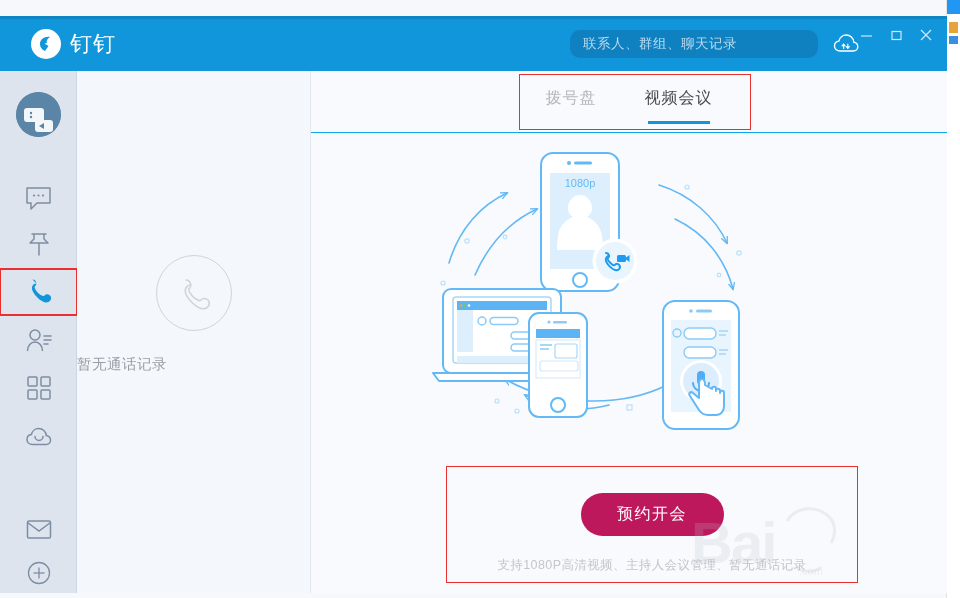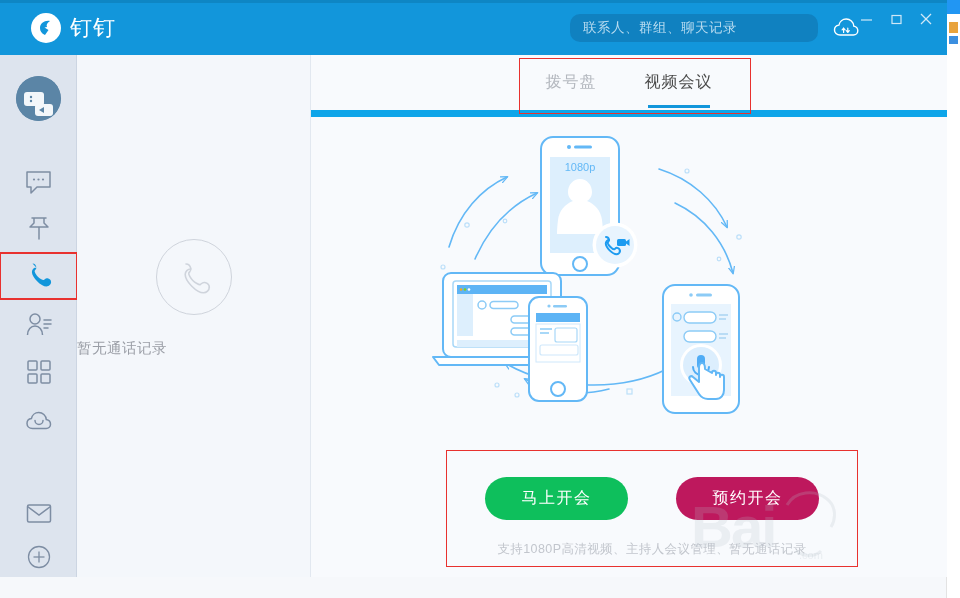--- a/index.html
+++ b/index.html
@@ -40,21 +40,21 @@
   }
   .behind-strip .bs-blue2 {
     position: absolute; top: 36px; left: 2px;
     width: 9px; height: 8px;
     background: #3b8fe0;
   }
 
   
   .window {
     position: absolute;
-    top: 0; left: 0;
+    top: 16px; left: 0;
     width: 947px;
     height: 577px;
     background: #f6f8fb;
     overflow: hidden;
   }
 
   .titlebar {
     position: relative;
     height: 55px;
     background: #1296db;
@@ -216,21 +216,21 @@
   .main {
     flex: 1;
     height: 543px;
     background: #f8fafd;
     position: relative;
   }
 
   .tabs-bar {
     position: relative;
     height: 62px;
-    border-bottom: 7px solid #0ea5e9;
+    border-bottom: 1px solid #0ea5e9;
     display: flex;
     align-items: flex-start;
     justify-content: center;
     font-family: Liberation Mono, monospace;
   }
   .tabs {
     display: flex;
     gap: 48px;
     padding-top: 17px;
   }
@@ -625,21 +625,20 @@
               <path d="M286 252 c0 -3 -1 -6 -3 -6 c-2 0 -3 2 -3 5 l0 14
                        l-6 -5 c-2 -2 -5 0 -3 3 l9 14 c2 3 5 5 9 5 l8 0
                        c5 0 8 -4 8 -9 l0 -13 c0 -3 -4 -3 -4 0 l0 -2
                        c0 -3 -4 -3 -4 0 l0 -2 c0 -3 -4 -3 -4 0 z" fill="#ffffff" stroke="#63b8f6" stroke-width="2" stroke-linejoin="round"></path>
             </g>
           </svg>
         </div>
 
         <div class="cta-zone">
           <div class="cta-buttons">
-            <button class="btn btn-green">马上开会</button>
             <button class="btn btn-blue">预约开会</button>
           </div>
           <div class="cta-note">支持1080P高清视频、主持人会议管理、暂无通话记录</div>
         </div>
 
         <div class="watermark">Bai</div>
         <div class="watermark-mark">
           <svg width="70" height="80" viewBox="0 0 70 80">
             <path d="M6 20 C14 6, 34 4, 46 14 C54 20, 56 32, 50 42" fill="none" stroke="rgba(180,190,200,0.22)" stroke-width="3"></path>
             <path d="M40 66 c-6 6 -18 6 -24 0" fill="none" stroke="rgba(180,190,200,0.22)" stroke-width="3"></path>

